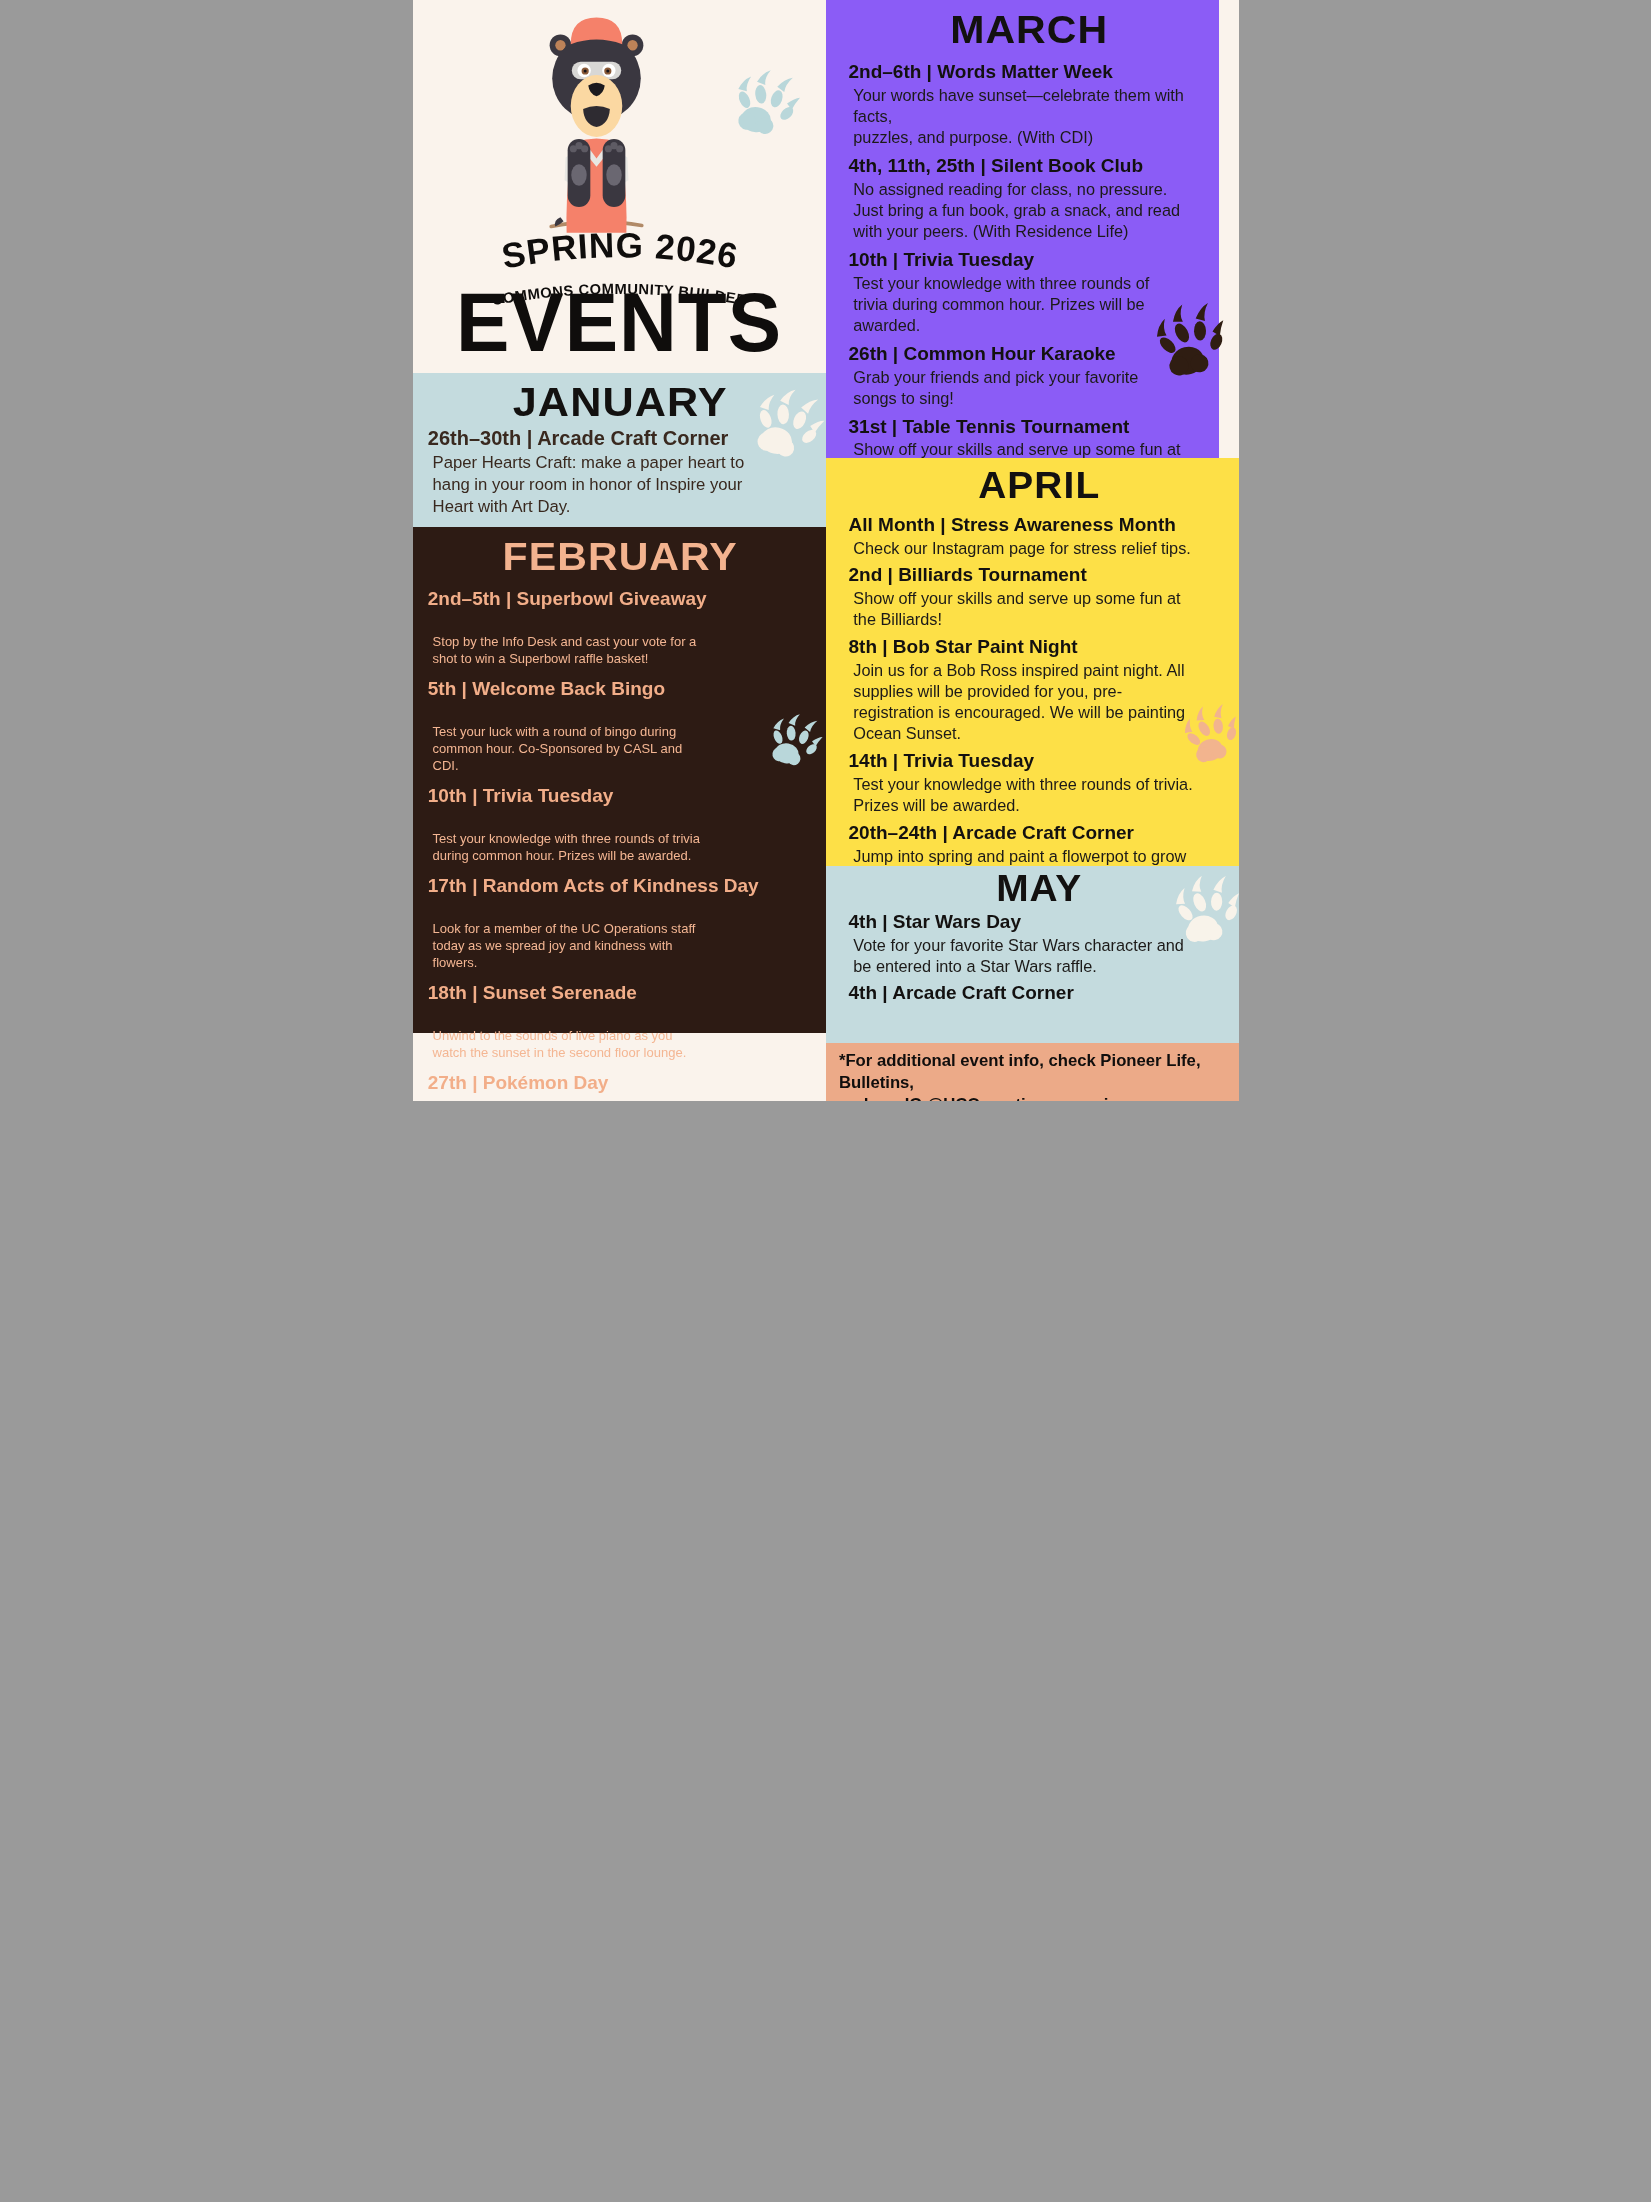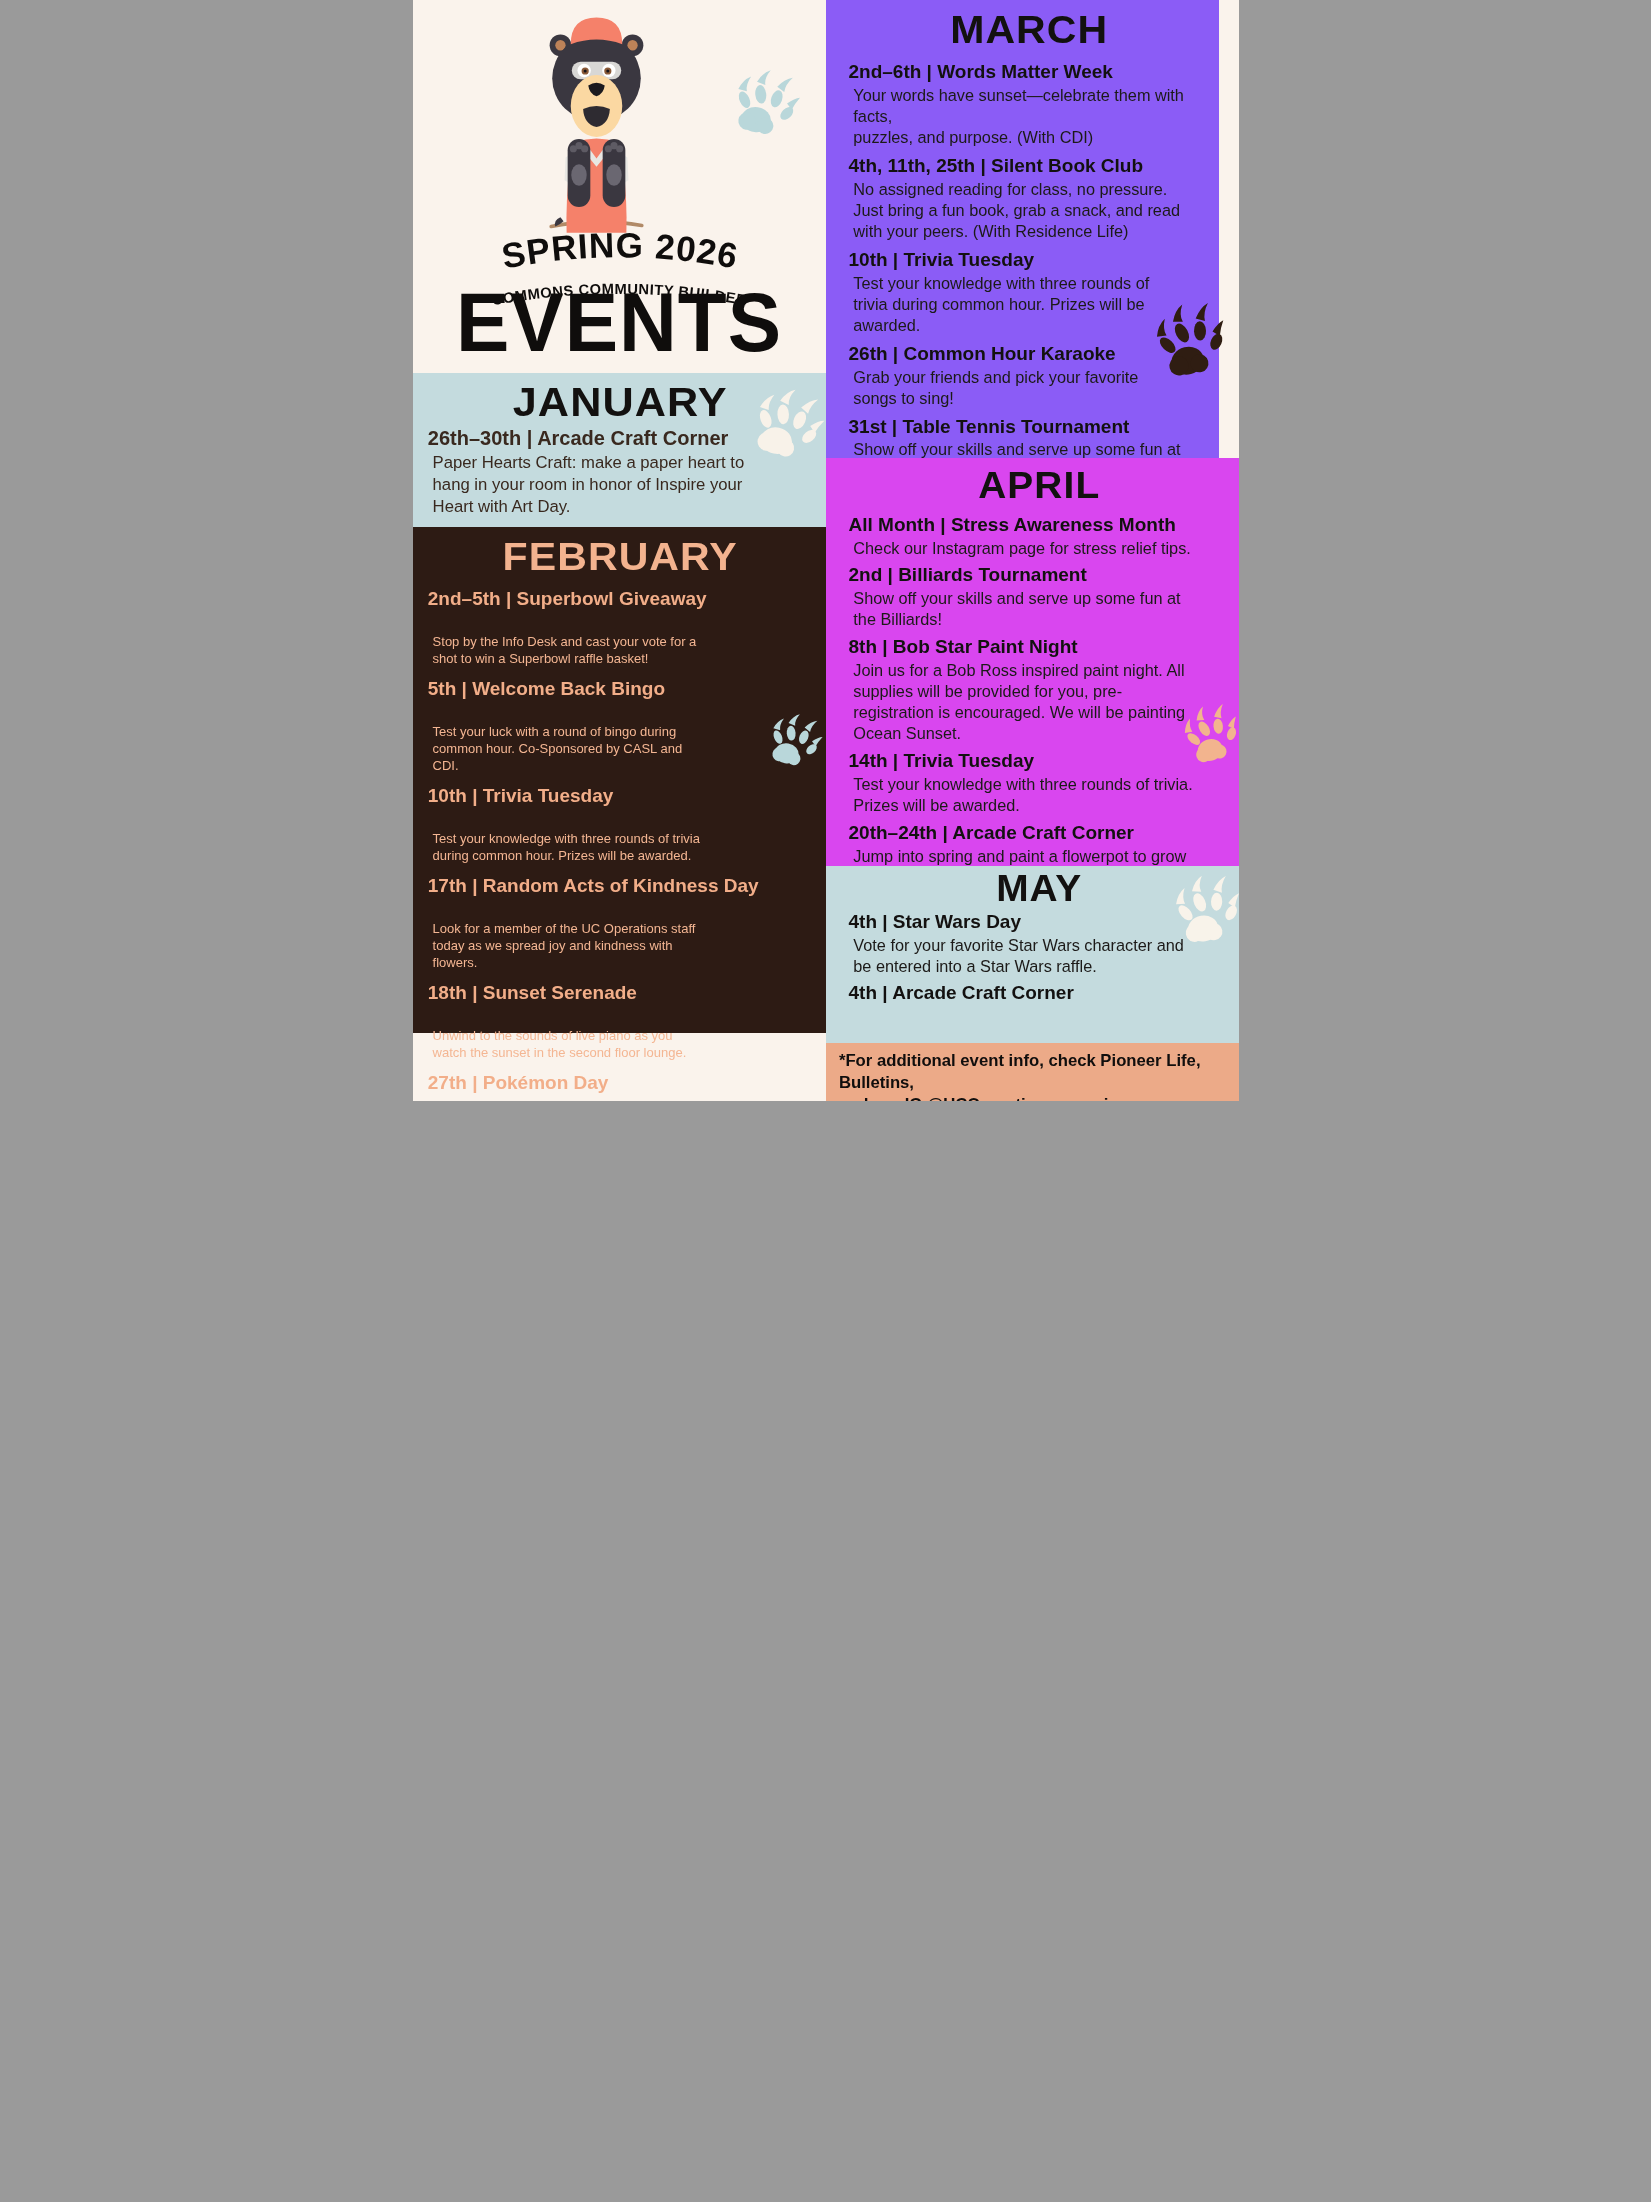--- a/index.html
+++ b/index.html
@@ -7,21 +7,21 @@
     position:relative;width:826px;height:1101px;overflow:hidden;
     font-family:"Liberation Sans",sans-serif;background:#faf3ec;margin:0 auto;
   }
   .sec{position:absolute;box-sizing:border-box;}
   
   .sec-intro{left:0;top:0;width:413px;height:373px;background:#faf3ec;}
   .sec-jan{left:0;top:373px;width:413px;height:154px;background:#c4dbde;padding:7.6px 13.4px 0 15.3px;}
   .sec-feb{left:0;top:527px;width:413px;height:506px;background:#2d1b14;padding:7.6px 13.4px 0 15.3px;}
   
   .sec-mar{left:413px;top:0;width:393px;height:458px;background:#8b5cf6;padding:9.6px 9.6px 0 23px;}
-  .sec-apr{left:413px;top:458px;width:413px;height:408px;background:#d946ef;padding:5.7px 9.6px 0 23px;}
+  .sec-apr{left:413px;top:458px;width:413px;height:408px;background:#fde047;padding:5.7px 9.6px 0 23px;}
   .sec-may{left:413px;top:866px;width:413px;height:177px;background:#c4dbde;padding:3.8px 9.6px 0 23px;}
   .sec-note{left:413px;top:1043px;width:413px;height:58px;background:#ecaa88;padding:6.7px 11.5px 0 13.4px;}
 
   .month-title{
     margin:0;text-align:center;font-weight:bold;color:#131110;
     font-size:38px;letter-spacing:1px;transform:scaleX(1.08);transform-origin:center;
     line-height:1.05;
   }
   .sec-jan .month-title{font-size:40px;margin-bottom:4.8px;}
   .sec-feb .month-title{color:#f3b38f;font-size:38px;margin:3.8px 0 9.6px 0;}

